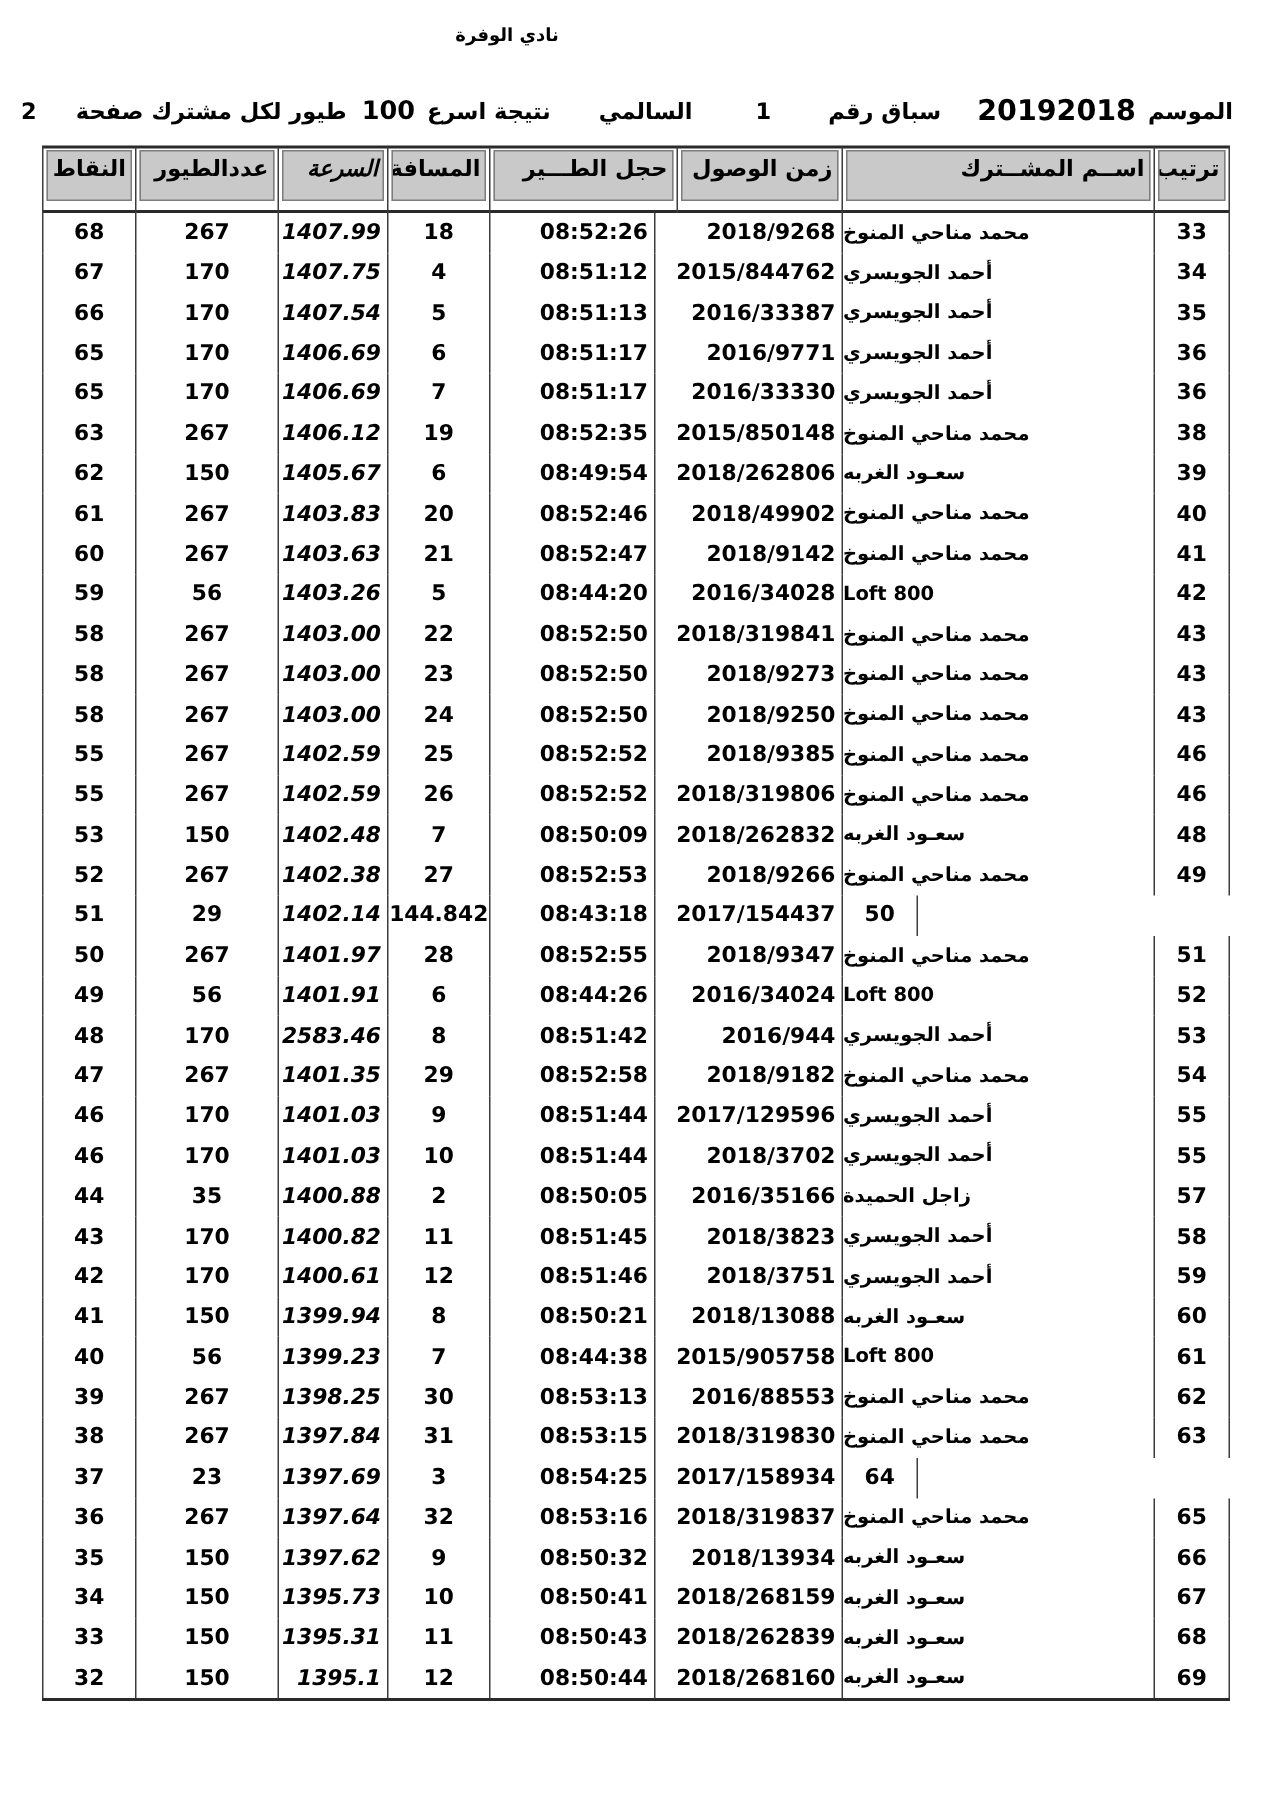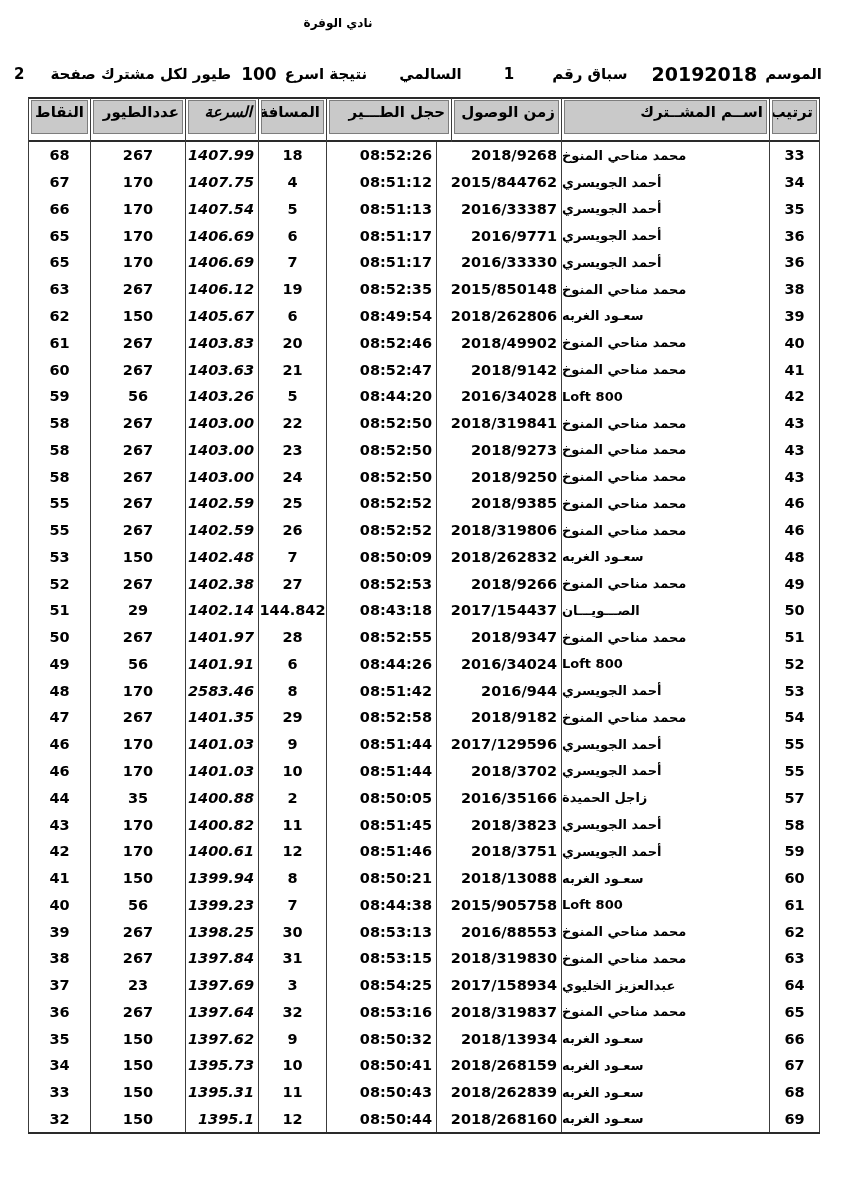--- a/index.html
+++ b/index.html
@@ -290,21 +290,20 @@
     <div class="col w-rank   cell center">49</div>
   </div>
 
   <div class="trow">
     <div class="col w-points cell center">51</div>
     <div class="col w-birds  cell center">29</div>
     <div class="col w-speed  cell right">1402.14</div>
     <div class="col w-dist   cell center">144.842</div>
     <div class="col w-time   cell right">08:43:18</div>
     <div class="col w-ring   cell right">2017/154437</div>
-    <div class="col w-name   cell right name">الصـــويـــان</div>
     <div class="col w-rank   cell center">50</div>
   </div>
 
   <div class="trow">
     <div class="col w-points cell center">50</div>
     <div class="col w-birds  cell center">267</div>
     <div class="col w-speed  cell right">1401.97</div>
     <div class="col w-dist   cell center">28</div>
     <div class="col w-time   cell right">08:52:55</div>
     <div class="col w-ring   cell right">2018/9347</div>
@@ -444,21 +443,20 @@
     <div class="col w-rank   cell center">63</div>
   </div>
 
   <div class="trow">
     <div class="col w-points cell center">37</div>
     <div class="col w-birds  cell center">23</div>
     <div class="col w-speed  cell right">1397.69</div>
     <div class="col w-dist   cell center">3</div>
     <div class="col w-time   cell right">08:54:25</div>
     <div class="col w-ring   cell right">2017/158934</div>
-    <div class="col w-name   cell right name">عبدالعزيز الخليوي</div>
     <div class="col w-rank   cell center">64</div>
   </div>
 
   <div class="trow">
     <div class="col w-points cell center">36</div>
     <div class="col w-birds  cell center">267</div>
     <div class="col w-speed  cell right">1397.64</div>
     <div class="col w-dist   cell center">32</div>
     <div class="col w-time   cell right">08:53:16</div>
     <div class="col w-ring   cell right">2018/319837</div>

